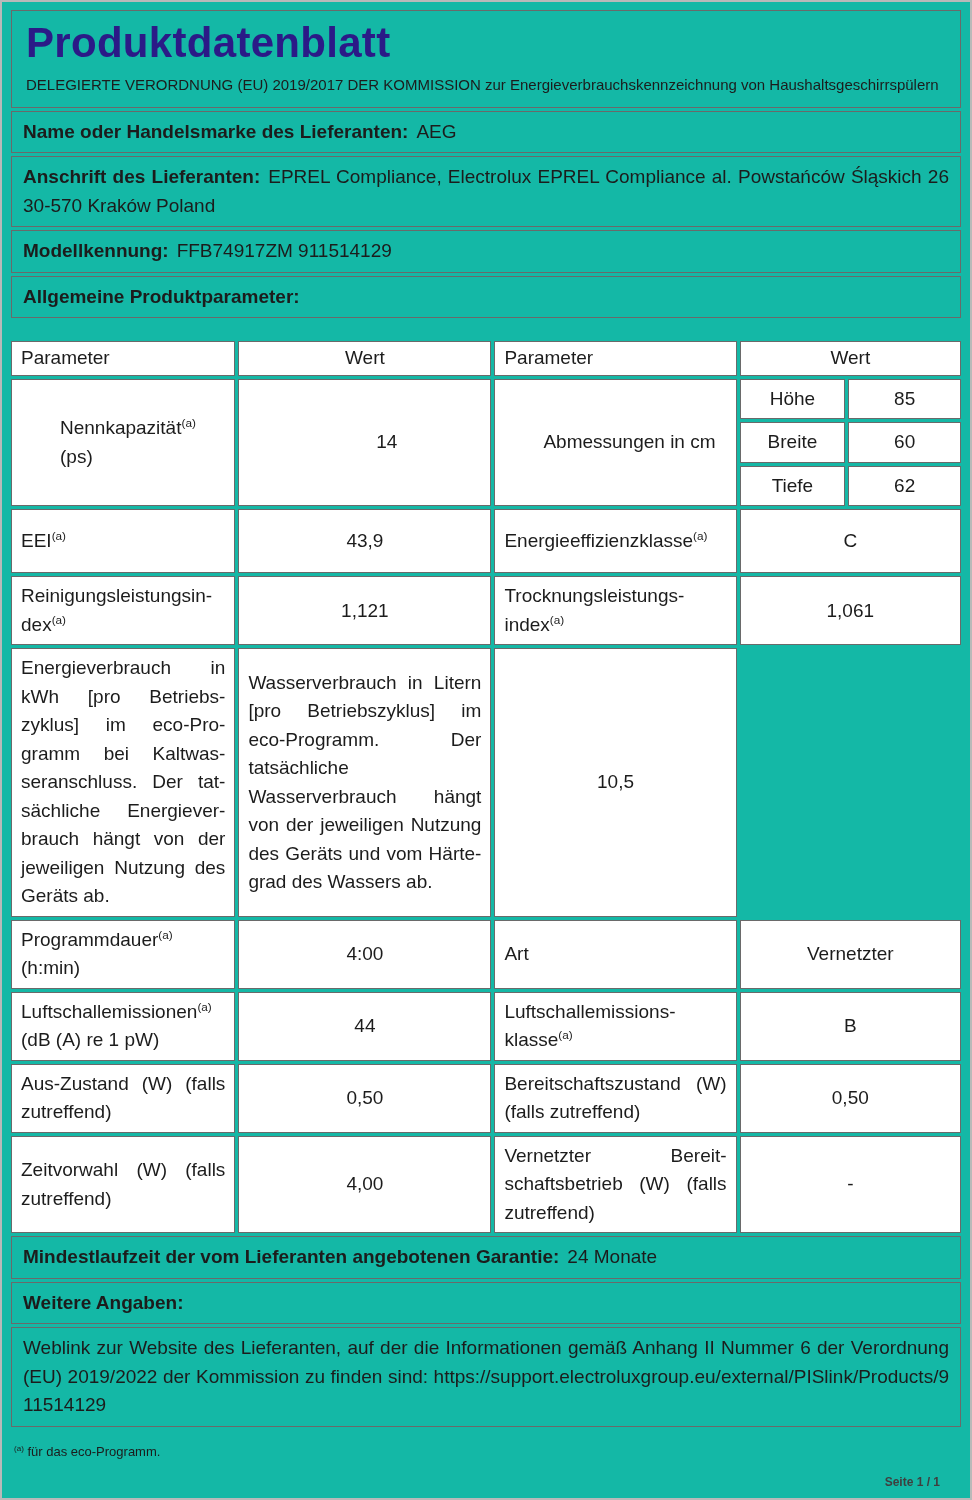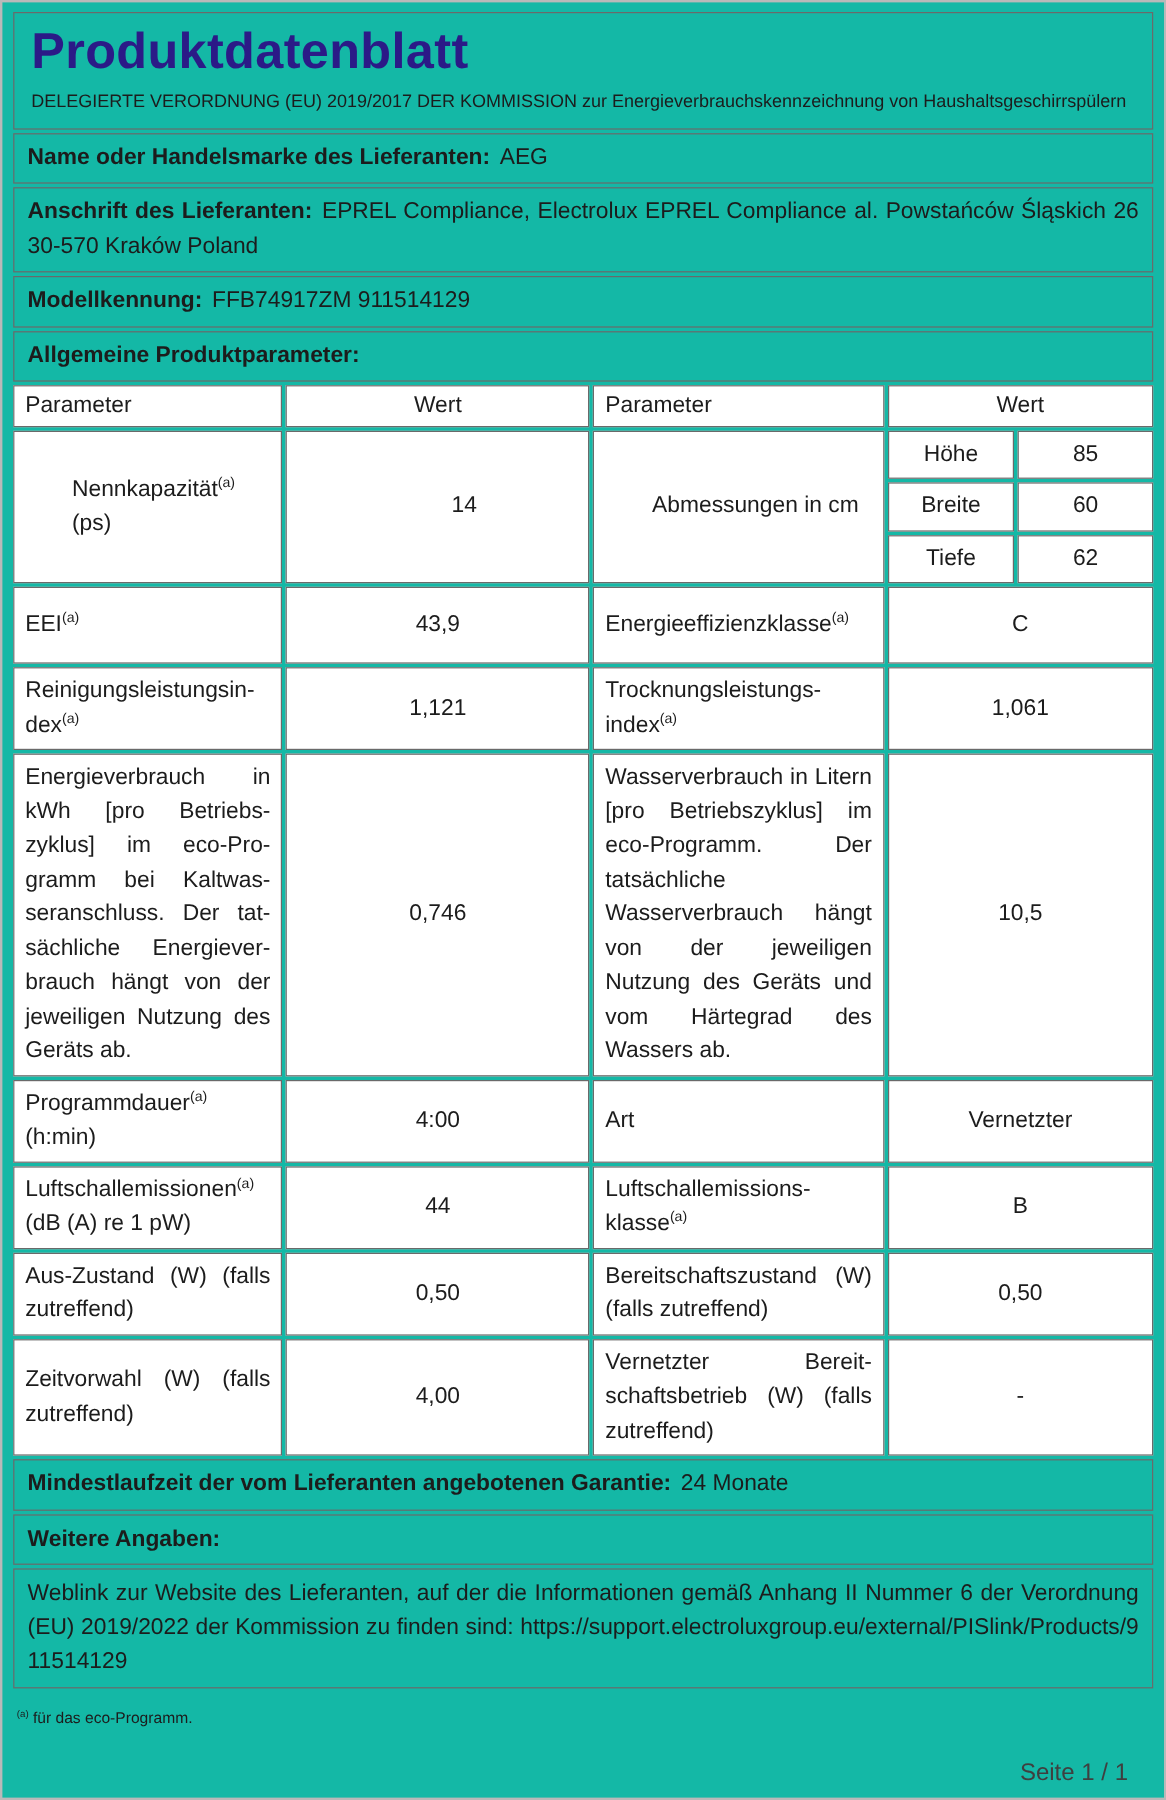--- a/index.html
+++ b/index.html
@@ -26,37 +26,37 @@
   .lblgap{margin-right:8px;text-align:right;}
   .jt{width:100%;text-align:justify;}
   sup{font-size:.62em;line-height:0;}
 
   
   .trow{display:grid;grid-template-columns:227fr 256fr 245fr 224fr;gap:3px;margin-top:3px;}
   .trow>.cell{border:1.5px solid #6a6a6a;box-sizing:border-box;
     display:flex;align-items:center;padding:5px 9px;font-size:19px;line-height:1.5;background:#fff;}
   .cell.val{justify-content:center;text-align:right;padding:5px 4px;}
   .thead{min-height:34px;}
-  .thead>.cell{line-height:1.2;}
+  .thead>.cell{line-height:1.2;margin-top:20px;}
   .r-eei{min-height:64px;}
   .r-rein{min-height:66px;}
   .r-prog{min-height:63px;}
   .r-luft{min-height:63px;}
   .r-aus{min-height:63px;}
   .r-zeit{min-height:88px;}
   .r-cap{grid-template-columns:227fr 256fr 245fr 107fr 114fr;grid-auto-rows:minmax(30px,auto);}
   .r-cap .span3{grid-row:1/4;padding-left:48px;}
   .c1{grid-column:1;} .c2{grid-column:2;} .c3{grid-column:3;}
   .d1l{grid-area:1/4;} .d1v{grid-area:1/5;}
   .d2l{grid-area:2/4;} .d2v{grid-area:2/5;}
   .d3l{grid-area:3/4;} .d3v{grid-area:3/5;}
 
   .url{word-break:break-all;}
   .footnote{margin:16px 3px 0;font-size:13px;line-height:1.4;}
-  .pagefooter{position:absolute;right:30px;bottom:9px;font-size:20px;color:#3f3f3f;}
+  .pagefooter{position:absolute;right:30px;bottom:9px;font-size:12px;color:#3f3f3f;font-weight:bold;}
 </style>
 </head>
 <body>
 
 <div class="page">
 
   <div class="box title-box">
     <h1 class="doc-title">Produktdatenblatt</h1>
     <p class="subtitle">DELEGIERTE VERORDNUNG (EU) 2019/2017 DER KOMMISSION zur Energieverbrauchskennzeichnung von Haushaltsgeschirrspülern</p>
   </div>
@@ -123,21 +123,20 @@
     <div class="cell">
       <div class="jt"><span>Trocknungsleistungs­index</span><sup>(a)</sup></div>
     </div>
     <div class="cell val">1,061</div>
   </div>
 
   <div class="trow">
     <div class="cell">
       <div class="jt">Energieverbrauch in kWh [pro Betriebs­zyklus] im eco-Pro­gramm bei Kaltwas­seranschluss. Der tat­sächliche Energiever­brauch hängt von der jeweiligen Nut­zung des Geräts ab.</div>
     </div>
-    <div class="cell val">0,746</div>
     <div class="cell">
       <div class="jt">Wasserverbrauch in Li­tern [pro Betriebs­zyklus] im eco-Pro­gramm. Der tatsächli­che Wasserverbrauch hängt von der jeweili­gen Nutzung des Ge­räts und vom Härte­grad des Wassers ab.</div>
     </div>
     <div class="cell val">10,5</div>
   </div>
 
   <div class="trow r-prog">
     <div class="cell">
       <div><span>Programmdauer</span><sup>(a)</sup><span> (h:min)</span></div>
     </div>

